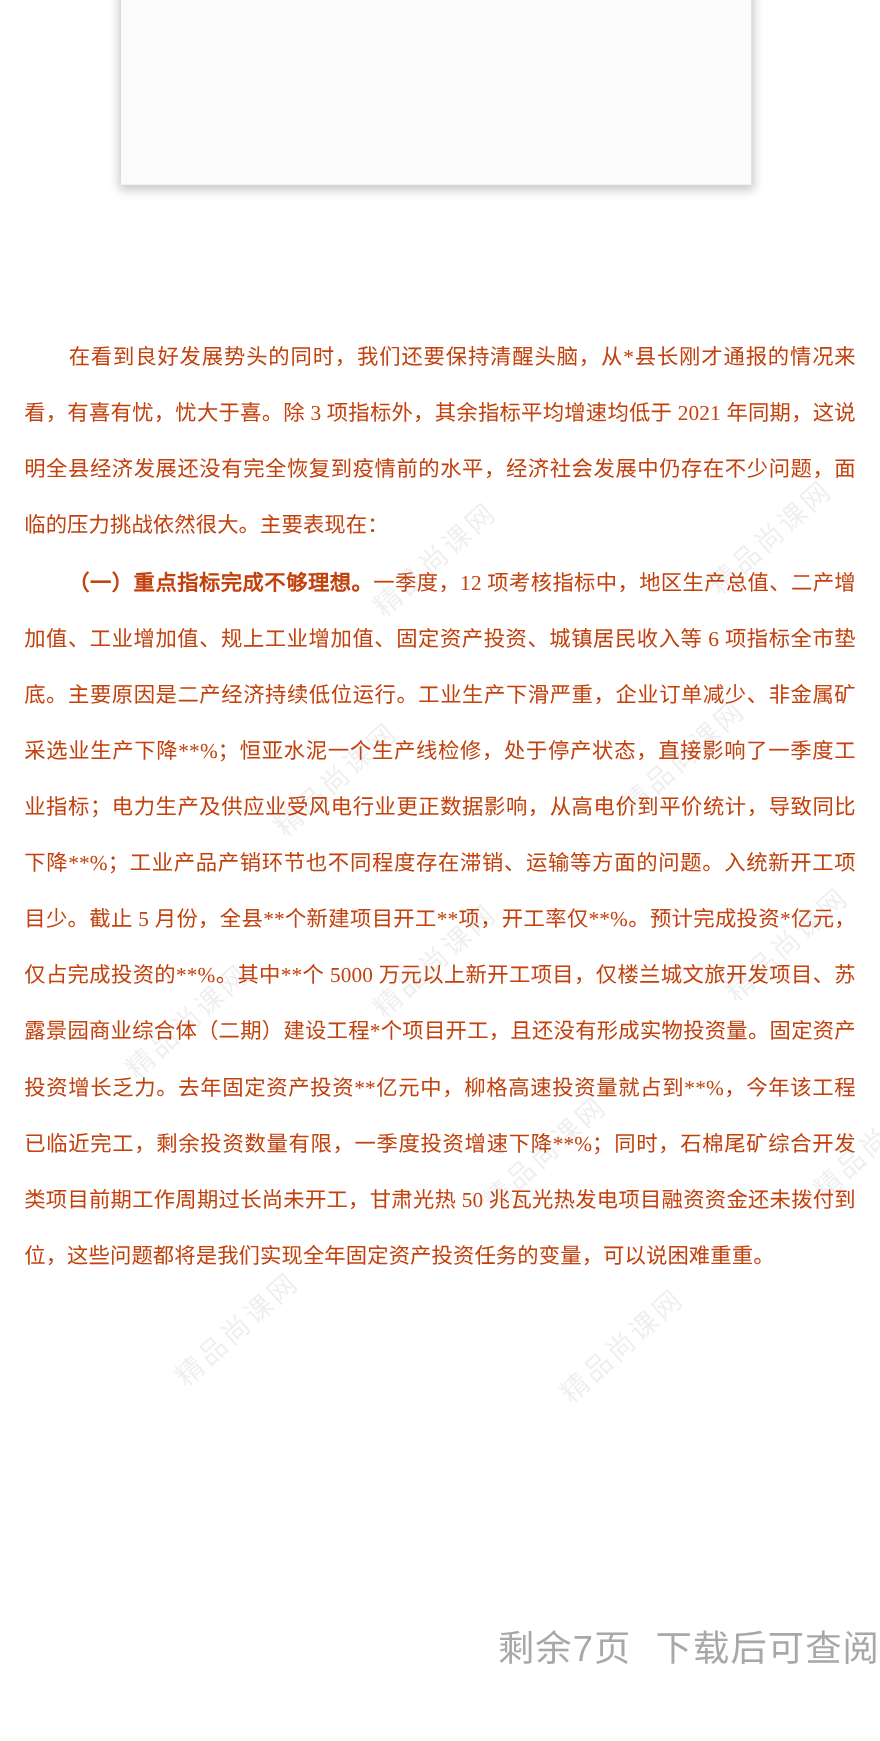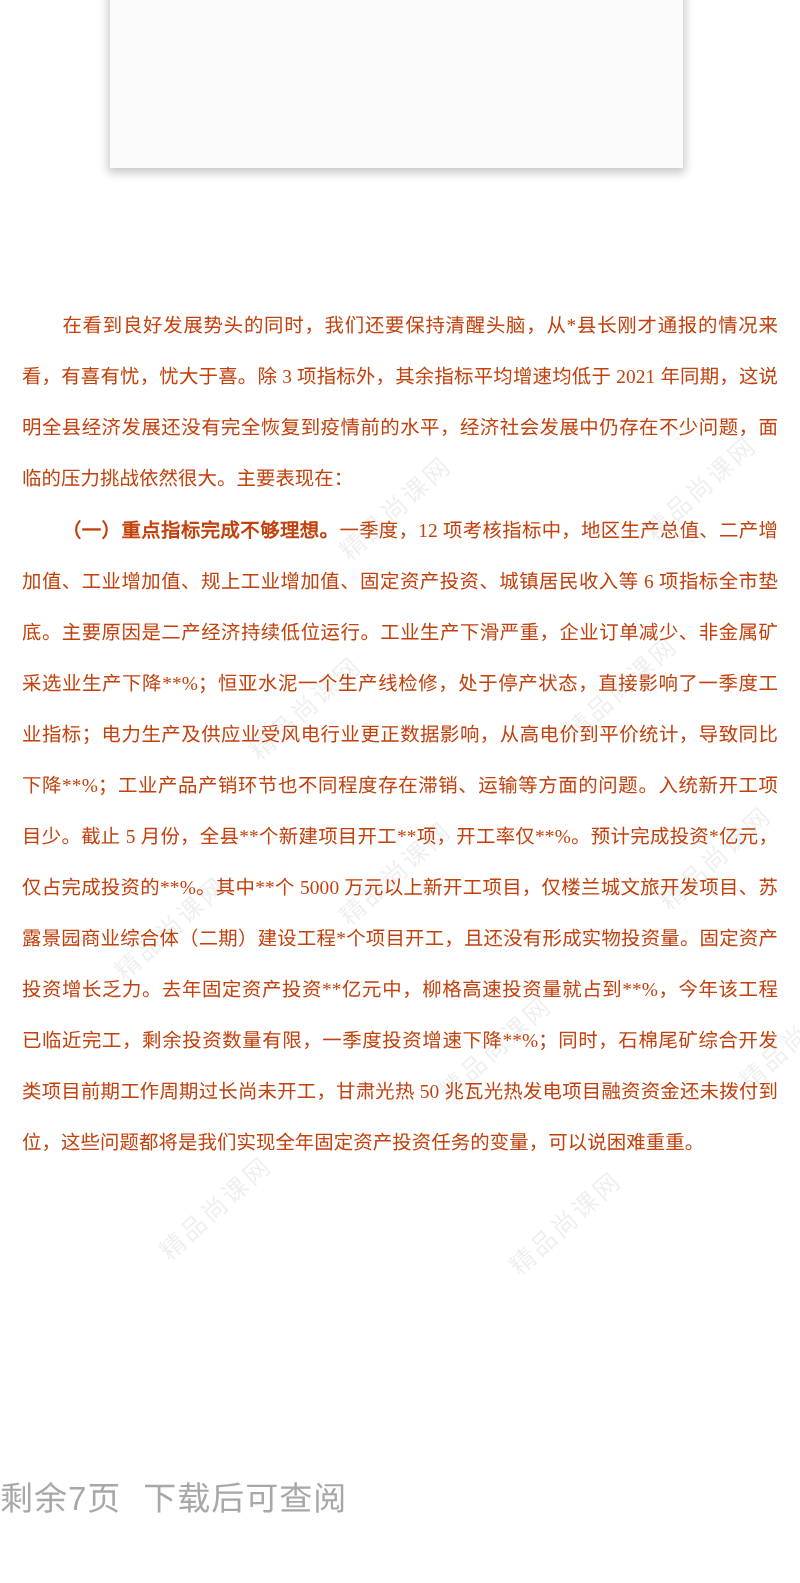--- a/index.html
+++ b/index.html
@@ -93,21 +93,21 @@
     white-space: nowrap;
     font-weight: 500;
   }
 
   
   .footer-notice {
     position: absolute;
     left: 0;
     top: 1482px;
     width: 800px;
-    text-align: left;
+    text-align: right;
     z-index: 5;
   }
   .footer-notice .notice-text {
     display: inline-block;
     font-family: "Liberation Sans", "DejaVu Sans", sans-serif;
     font-size: 33px;
     color: #a8a8a8;
     letter-spacing: 1px;
     line-height: 1;
   }

